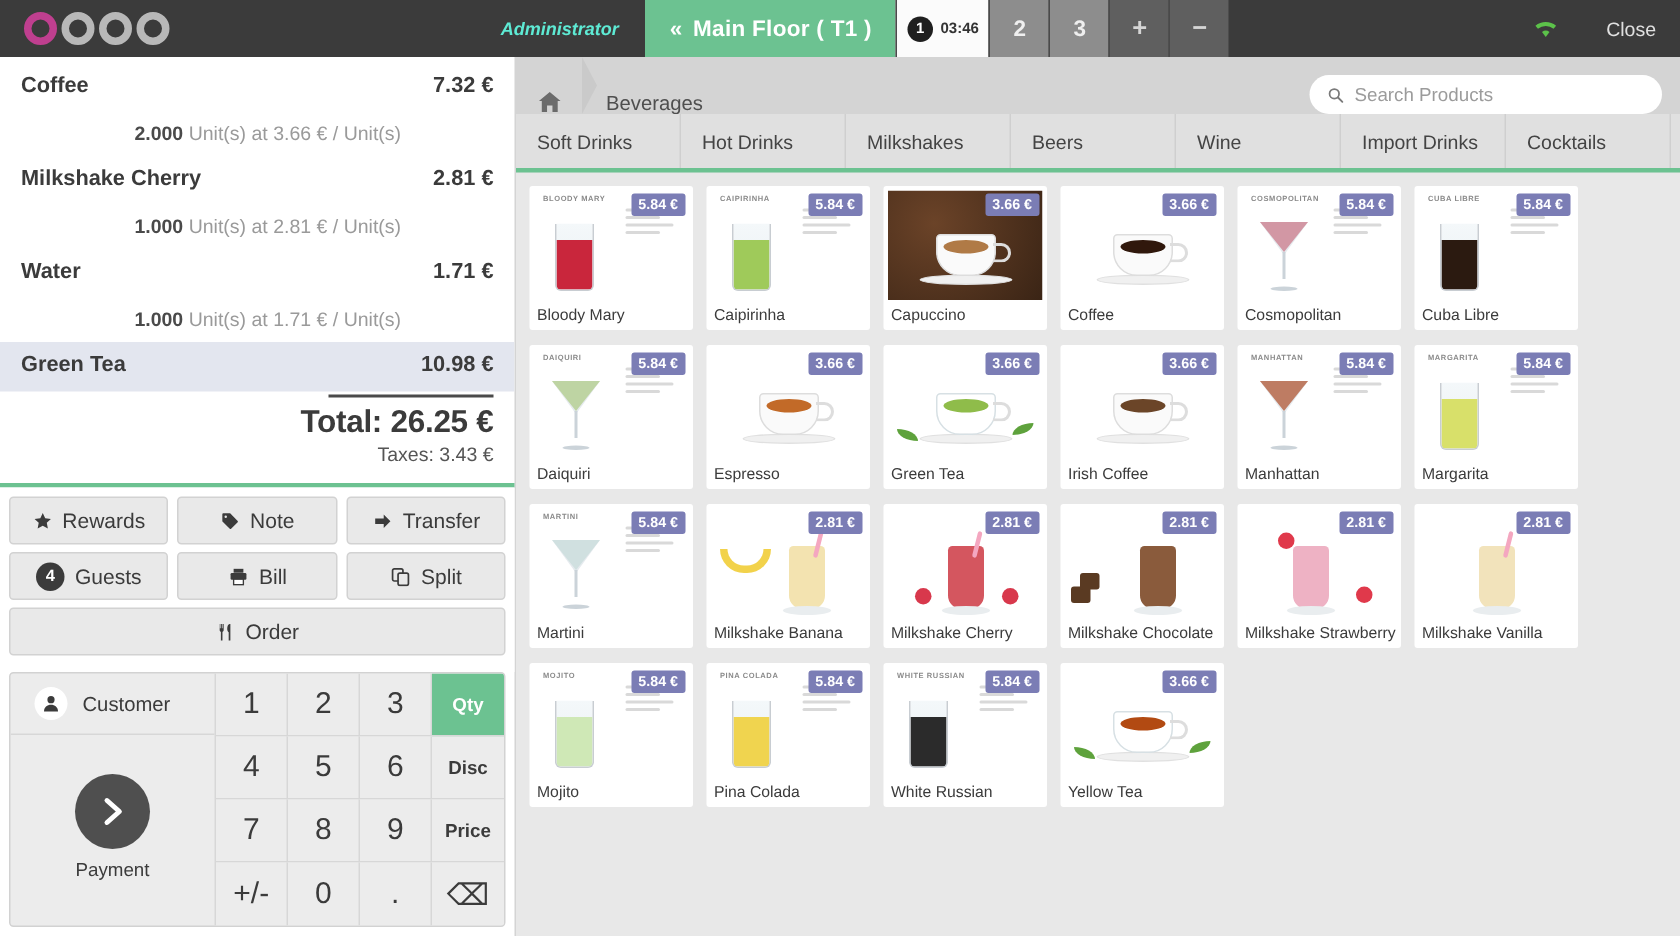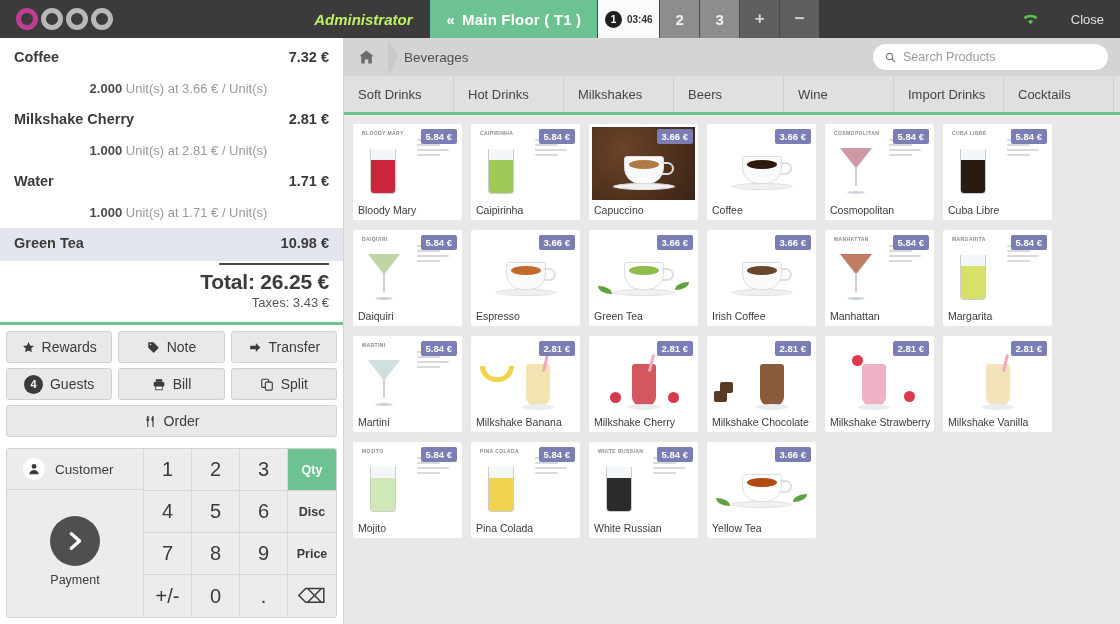--- a/index.html
+++ b/index.html
@@ -10,21 +10,21 @@
   }
   .app { width: 1120px; height: 624px; display: flex; flex-direction: column; }
 
   
   .topbar { height: 38px; background: #3b3b3b; display: flex; align-items: stretch; flex: 0 0 38px; }
   .logo-zone { width: 225px; display: flex; align-items: center; padding-left: 16px; }
   .odoo-logo { display: flex; align-items: center; }
   .odoo-logo .ring { width: 22px; height: 22px; border-radius: 50%; border: 5px solid #b8b8b8; margin-right: 3px; }
   .odoo-logo .ring.magenta { border-color: #bf3f8f; }
   .admin-zone { flex: 1; display: flex; align-items: center; justify-content: flex-end; padding-right: 18px; }
-  .admin-name { color: #bef264; font-size: 15px; font-style: italic; font-weight: 600; }
+  .admin-name { color: #5eead4; font-size: 12px; font-style: italic; font-weight: 600; }
 
   .floor-btn { background: #6cc291; color: #fff; display: flex; align-items: center;
     padding: 0 16px; font-size: 15px; font-weight: 700; letter-spacing: .2px; }
   .floor-btn .chev { margin-right: 7px; font-size: 15px; }
   .tbtn { width: 40px; display: flex; align-items: center; justify-content: center;
     color: #cfcfcf; font-size: 15px; font-weight: 700; border-left: 1px solid #4a4a4a; }
   .tbtn.grey { background: #8d8d8d; color: #efefef; }
   .tbtn.dark { background: #5f5f5f; color: #d5d5d5; font-size: 17px; }
   .tbtn.active { background: #fbfbfb; width: 62px; gap: 5px; }
   .tbtn.active .tnum { width: 17px; height: 17px; border-radius: 50%; background: #1f1f1f; color: #fff;
@@ -83,21 +83,21 @@
   .key { display: flex; align-items: center; justify-content: center; cursor: pointer;
     border-right: 1px solid #d7d7d7; border-bottom: 1px solid #d7d7d7;
     font-size: 20px; color: #3b3b3b; background: #ececec; }
   .key.mode { font-size: 12.5px; font-weight: 700; }
   .key.mode.on { background: #6cc291; color: #fff; }
   .key:nth-child(4n) { border-right: none; }
   .pad-right .key:nth-last-child(-n+4) { border-bottom: none; }
 
   
   .right { flex: 1; display: flex; flex-direction: column; min-width: 0; background: #e8e8e8; }
-  .crumbbar { height: 38px; background: #d4d4d4; display: flex; align-items: center; flex: 0 0 38px; }
+  .crumbbar { height: 38px; background: #d4d4d4; display: flex; align-items: flex-end; flex: 0 0 38px; }
   .crumb-home { width: 44px; display: flex; align-items: center; justify-content: center; cursor: pointer; }
   .crumb-arrow { width: 0; height: 0; border-top: 19px solid transparent; border-bottom: 19px solid transparent;
     border-left: 10px solid #cacaca; margin-right: 6px; }
   .crumb-txt { font-size: 13.5px; color: #4f4f4f; }
   .crumb-spacer { flex: 1; }
   .search-box { width: 235px; height: 26px; background: #fff; border-radius: 13px; margin-right: 12px;
     display: flex; align-items: center; gap: 7px; padding: 0 12px; cursor: text; }
   .search-ph { font-size: 12.5px; color: #9b9b9b; }
 
   .cats { height: 36px; background: #e0e0e0; display: flex; align-items: stretch;

